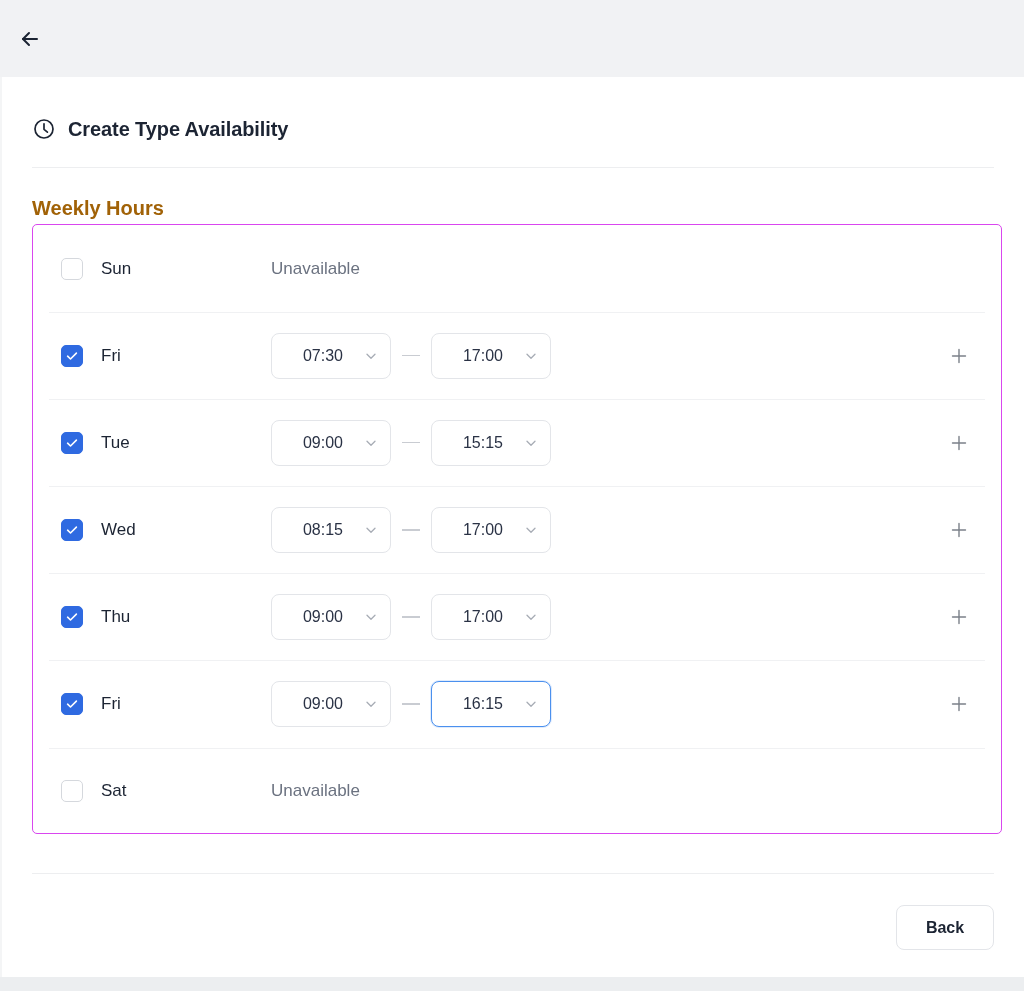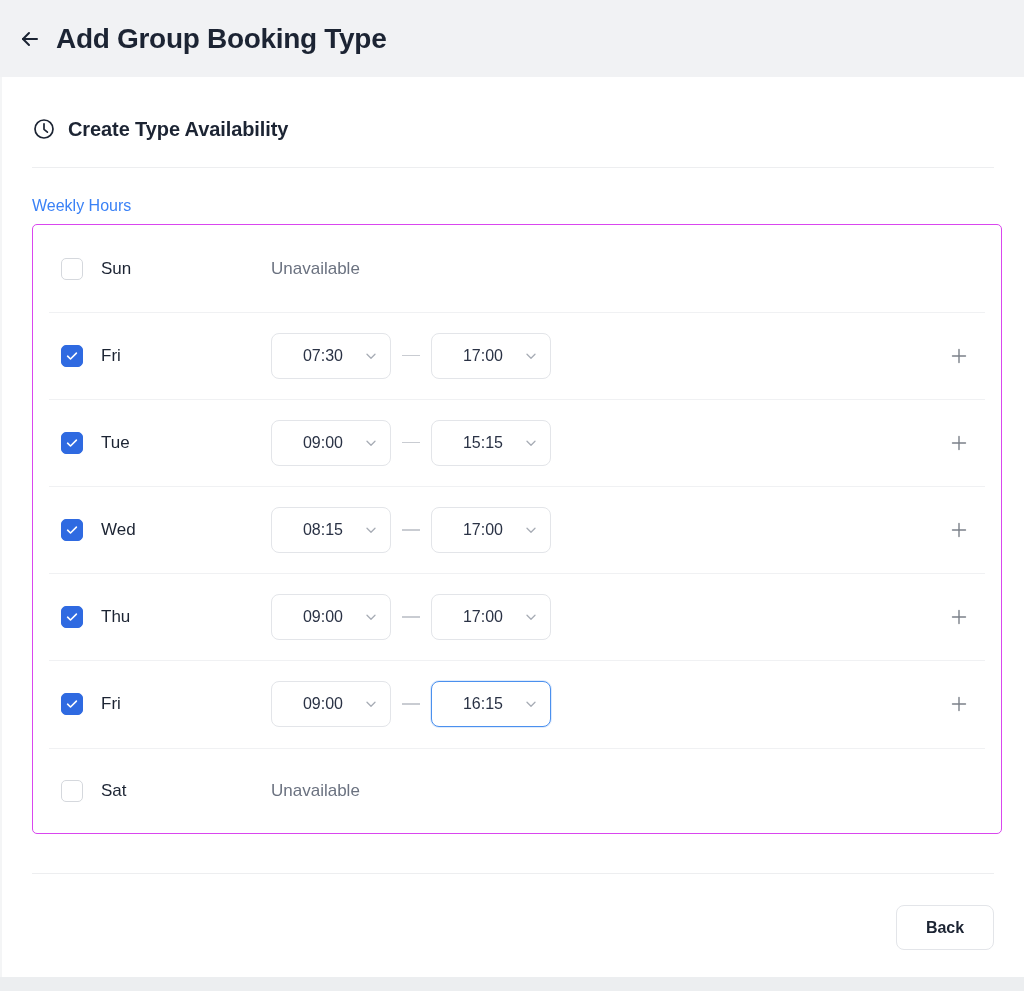--- a/index.html
+++ b/index.html
@@ -76,23 +76,23 @@
     height: 1px;
     background: #edeef0;
     border: 0;
   }
   .hr-top { left: 30px; top: 90px; width: 962px; }
   .hr-bottom { left: 30px; top: 796px; width: 962px; }
 
   .weekly-label {
     position: absolute;
     left: 30px; top: 120px;
-    font-size: 16px;
-    font-weight: normal;
-    color: #3b82f6;
+    font-size: 20px;
+    font-weight: bold;
+    color: #a16207;
   }
 
   
   .card {
     position: absolute;
     left: 30px; top: 147px;
     width: 970px;
     height: 610px;
     border: 1px solid #d946ef;
     border-radius: 5px;
@@ -254,21 +254,20 @@
 
   <div class="topbar">
     <div class="back-arrow">
       <span>
         <svg width="26" height="26" viewBox="0 0 26 26" fill="none">
           <path d="M20 13H6" stroke="#1c2433" stroke-width="2" stroke-linecap="round"></path>
           <path d="M12 7L6 13L12 19" stroke="#1c2433" stroke-width="2" stroke-linecap="round" stroke-linejoin="round"></path>
         </svg>
       </span>
     </div>
-    <div class="topbar-title">Add Group Booking Type</div>
   </div>
 
   <div class="left-strip"></div>
 
   <div class="page">
 
     <div class="section-head">
       <span class="clock-icon">
         <svg width="24" height="24" viewBox="0 0 24 24" fill="none">
           <circle cx="12" cy="12" r="9" stroke="#1c2433" stroke-width="1.7"></circle>

